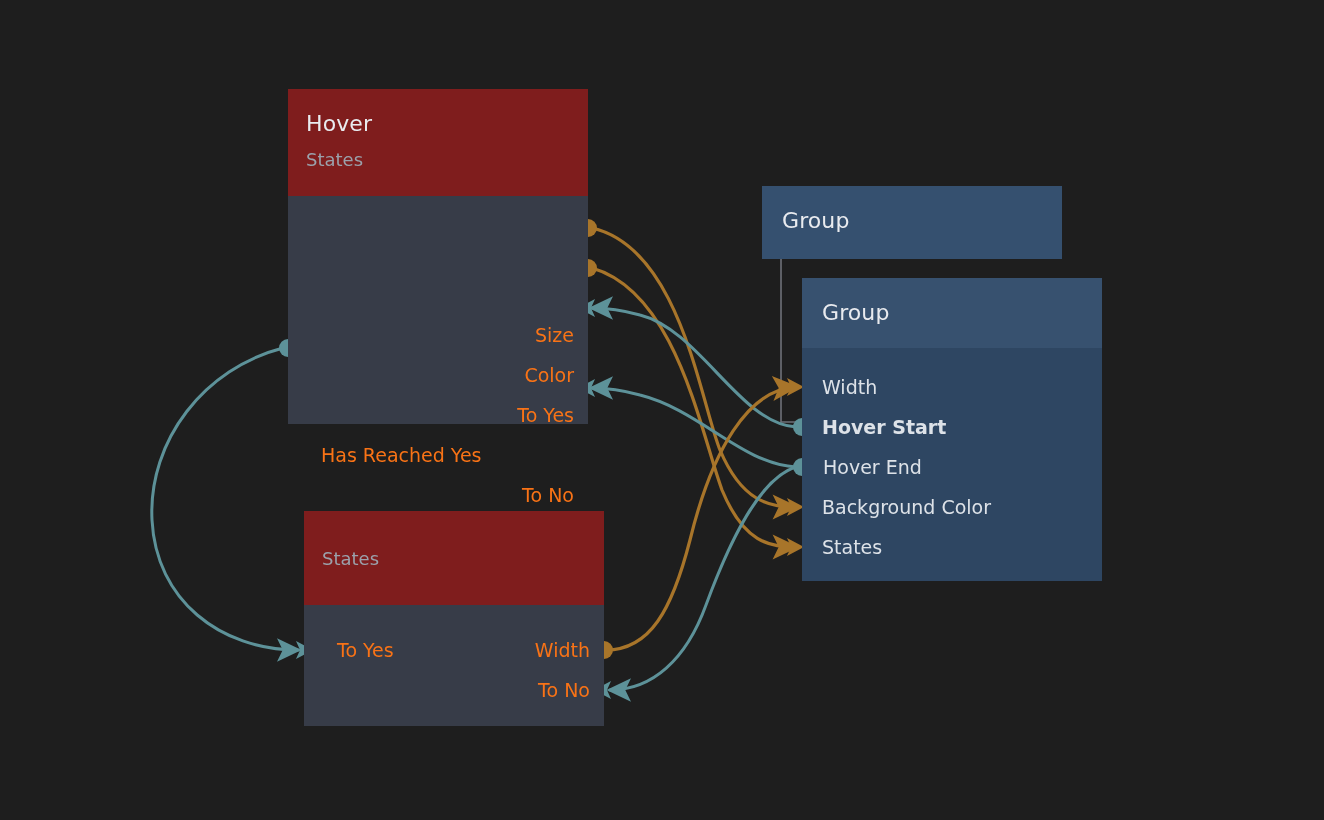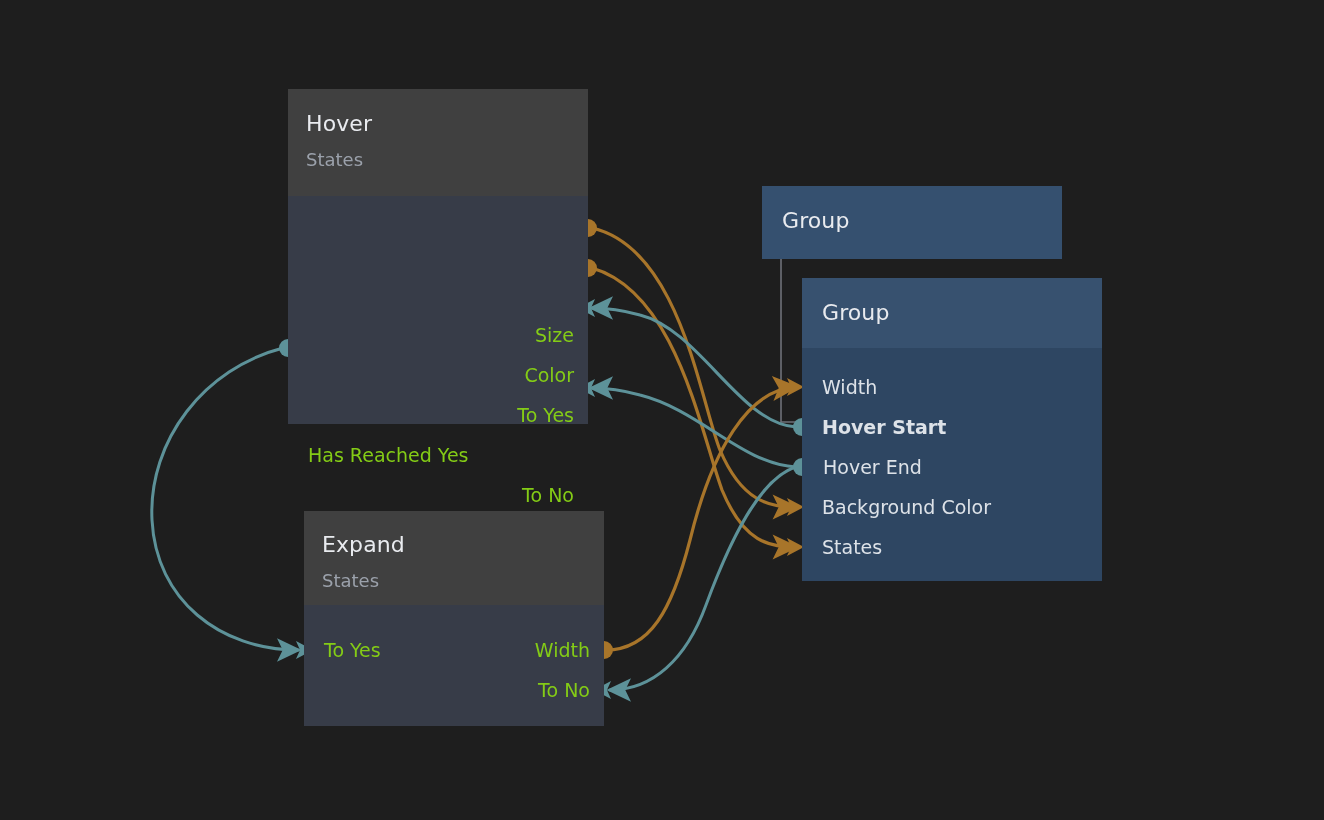--- a/index.html
+++ b/index.html
@@ -20,27 +20,27 @@
   .node-title{
     color:#e9ebef;font-size:22px;line-height:1;
     font-weight:400;letter-spacing:.1px;
   }
   .node-subtitle{
     color:#9ba1ab;font-size:18px;line-height:1;font-weight:400;
   }
   .node-body{position:relative;box-sizing:border-box;}
   .port-row{
     position:absolute;height:20px;display:flex;align-items:center;
-    font-size:19px;color:#84cc16;white-space:nowrap;line-height:20px;
+    font-size:19px;color:#f97316;white-space:nowrap;line-height:20px;
   }
   .port-row.out{right:14px;justify-content:flex-end;}
-  .port-row.in{left:20px;justify-content:flex-start;}
+  .port-row.in{left:33px;justify-content:flex-start;}
 
   
-  .state-node .node-header{background:#404040;}
+  .state-node .node-header{background:#7f1d1d;}
   .state-node .node-body{background:#373c48;}
 
   
   .group-bar{background:#35506f;}
   .group-node .node-header{background:#37516f;}
   .group-node .node-body{background:#2e4662;}
   .group-node .port-row{color:#dde2e8;}
 
   
 </style>
@@ -113,21 +113,20 @@
         <span>To No</span>
       </div>
       <div class="port-row in" style="top:249px;">
         <span>Has Reached Yes</span>
       </div>
     </div>
   </div>
 
   <div class="node state-node" style="left:304px;top:511px;width:300px;height:215px;">
     <div class="node-header" style="height:94px;padding:23px 0 0 18px;">
-      <div class="node-title">Expand</div>
       <div class="node-subtitle" style="margin-top:16px;">States</div>
     </div>
     <div class="node-body" style="height:121px;">
       <div class="port-row out" style="top:35px;">
         <span>Width</span>
       </div>
       <div class="port-row out" style="top:75px;">
         <span>To No</span>
       </div>
       <div class="port-row in" style="top:35px;">

